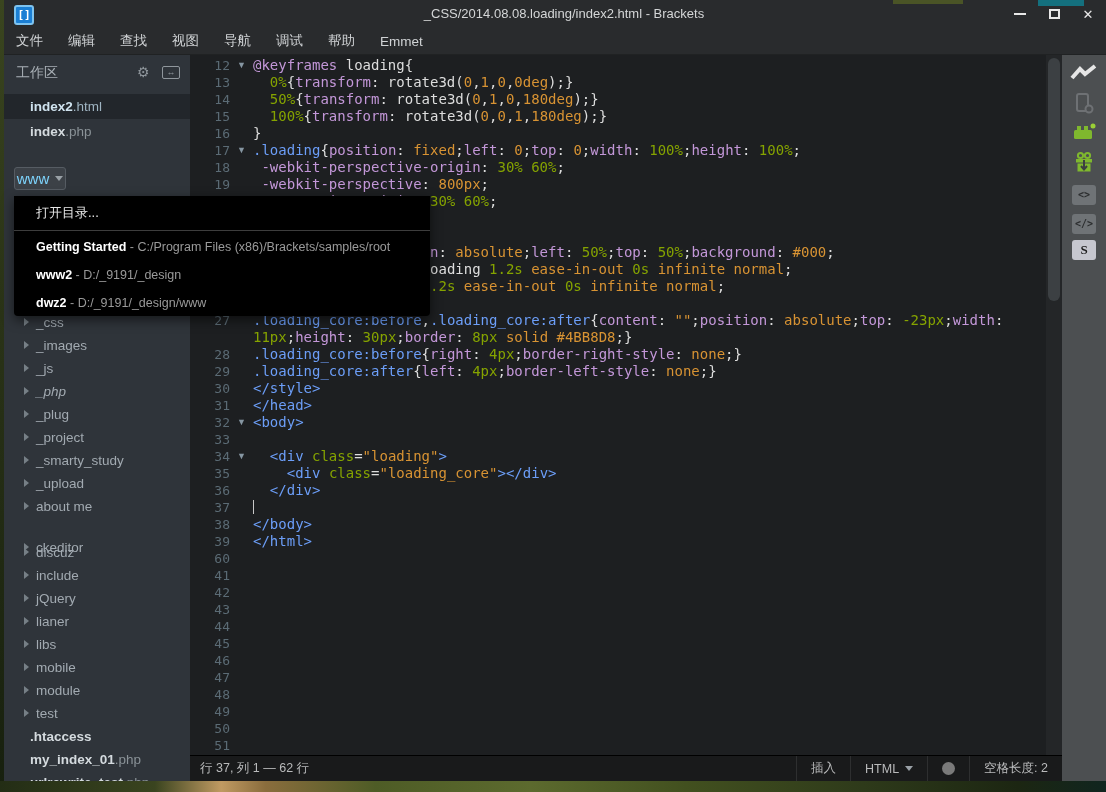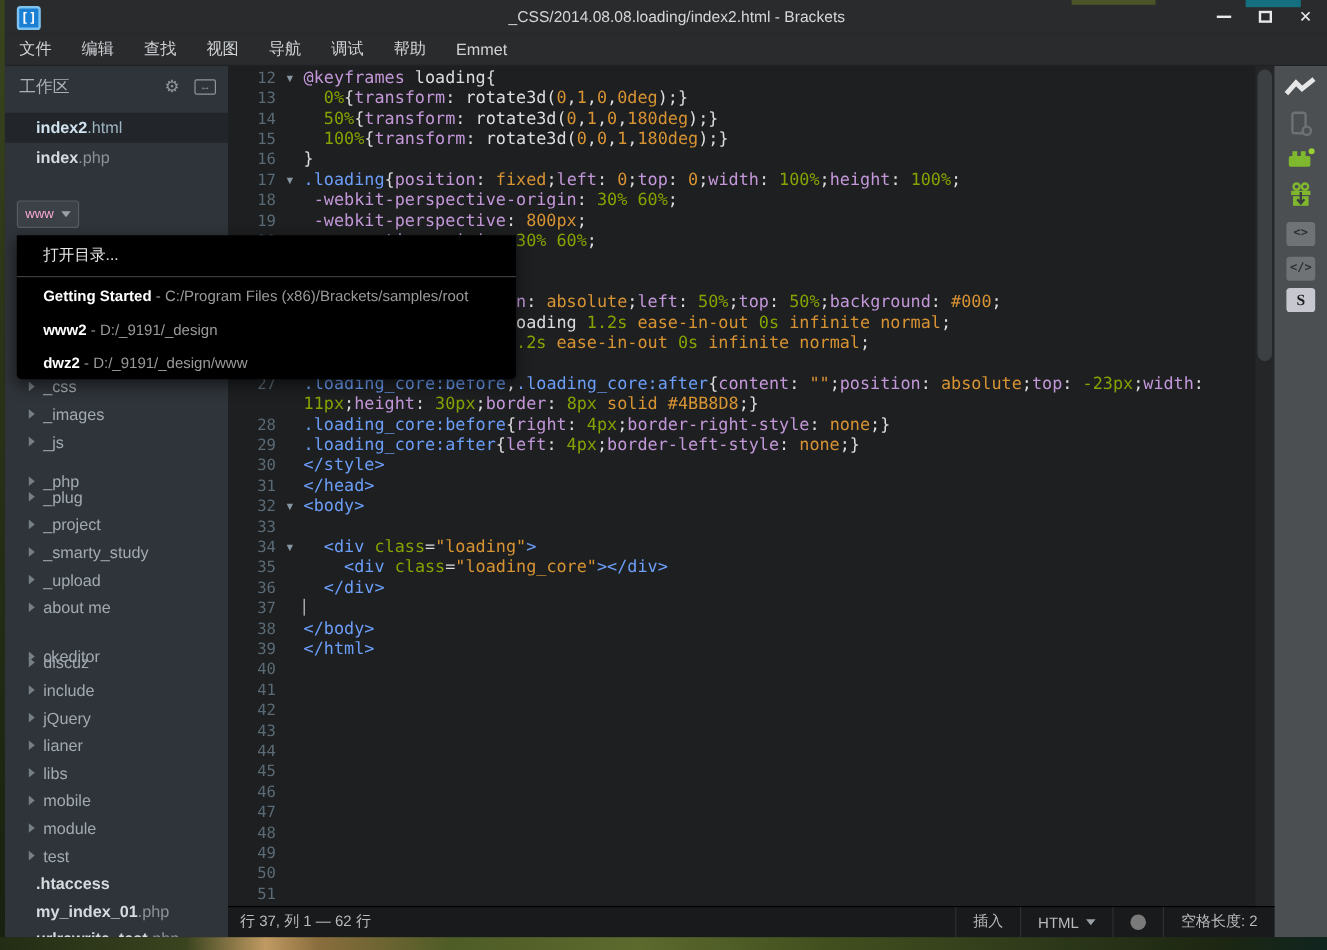--- a/index.html
+++ b/index.html
@@ -34,21 +34,21 @@
   .gear-ic{position:absolute;left:133px;top:9px;font-size:14px;color:#8f969c;}
   .split-ic{position:absolute;left:158px;top:11px;width:18px;height:13px;border:1px solid #8f969c;border-radius:2px;
             color:#8f969c;font-size:9px;line-height:11px;text-align:center;}
   .wf-row{position:absolute;left:0;width:100%;height:25px;line-height:25px;padding-left:26px;font-size:13.5px;}
   .wf-row.active{background:#22262b;}
   .wf-name{font-weight:bold;color:#d4dade;}
   .wf-row.active .wf-name{color:#cfe2ee;}
   .wf-ext{color:#8a9297;}
   .wf-row.active .wf-ext{color:#9fb4c2;}
   .proj-btn{position:absolute;left:10px;top:112px;width:52px;height:23px;background:#3c4147;
-            border:1px solid #565c63;border-radius:3px;color:#f9a8d4;font-size:11px;
+            border:1px solid #565c63;border-radius:3px;color:#7dd3fc;font-size:15px;
             display:flex;align-items:center;justify-content:center;gap:6px;}
   .caret-down{width:0;height:0;border-left:4px solid transparent;border-right:4px solid transparent;
               border-top:5px solid #9aa1a7;}
   .tree{position:absolute;left:0;top:256px;width:100%;}
   .tree-row{position:absolute;left:0;width:100%;height:23px;line-height:23px;font-size:13.5px;color:#a2aab1;}
   .tree-arrow{position:absolute;left:20px;top:7px;width:0;height:0;border-top:4px solid transparent;
               border-bottom:4px solid transparent;border-left:5px solid #767f86;}
   .tree-label{position:absolute;left:32px;}
   .tree-file{position:absolute;left:26px;}
   .tf-name{font-weight:bold;color:#d4dade;}
@@ -137,21 +137,21 @@
           <span class="tree-label">_css</span>
         </div>
         <div class="tree-row" style="top: 23px;">
           <span class="tree-arrow"></span>
           <span class="tree-label">_images</span>
         </div>
         <div class="tree-row" style="top: 46px;">
           <span class="tree-arrow"></span>
           <span class="tree-label">_js</span>
         </div>
-        <div class="tree-row" style="top: 79px;">
+        <div class="tree-row" style="top: 69px; font-style: italic;">
           <span class="tree-arrow"></span>
           <span class="tree-label">_php</span>
         </div>
         <div class="tree-row" style="top: 92px;">
           <span class="tree-arrow"></span>
           <span class="tree-label">_plug</span>
         </div>
         <div class="tree-row" style="top: 115px;">
           <span class="tree-arrow"></span>
           <span class="tree-label">_project</span>
@@ -331,21 +331,21 @@
       </div>
       <div class="cl" style="top: 461px;">
         <span class="ln">38</span>
         <pre class="code"><span class="tb">&lt;/body&gt;</span></pre>
       </div>
       <div class="cl" style="top: 478px;">
         <span class="ln">39</span>
         <pre class="code"><span class="tb">&lt;/html&gt;</span></pre>
       </div>
       <div class="cl" style="top: 495px;">
-        <span class="ln">40</span>
+        <span class="ln">60</span>
         <pre class="code"></pre>
       </div>
       <div class="cl" style="top: 512px;">
         <span class="ln">41</span>
         <pre class="code"></pre>
       </div>
       <div class="cl" style="top: 529px;">
         <span class="ln">42</span>
         <pre class="code"></pre>
       </div>

